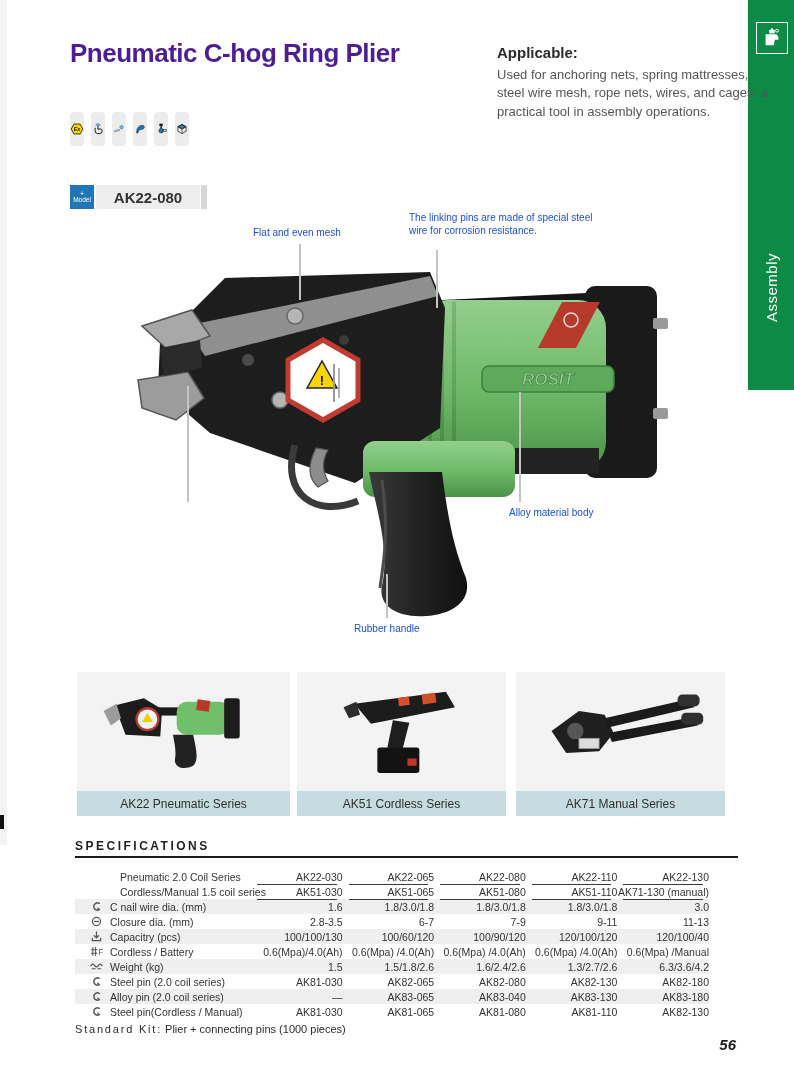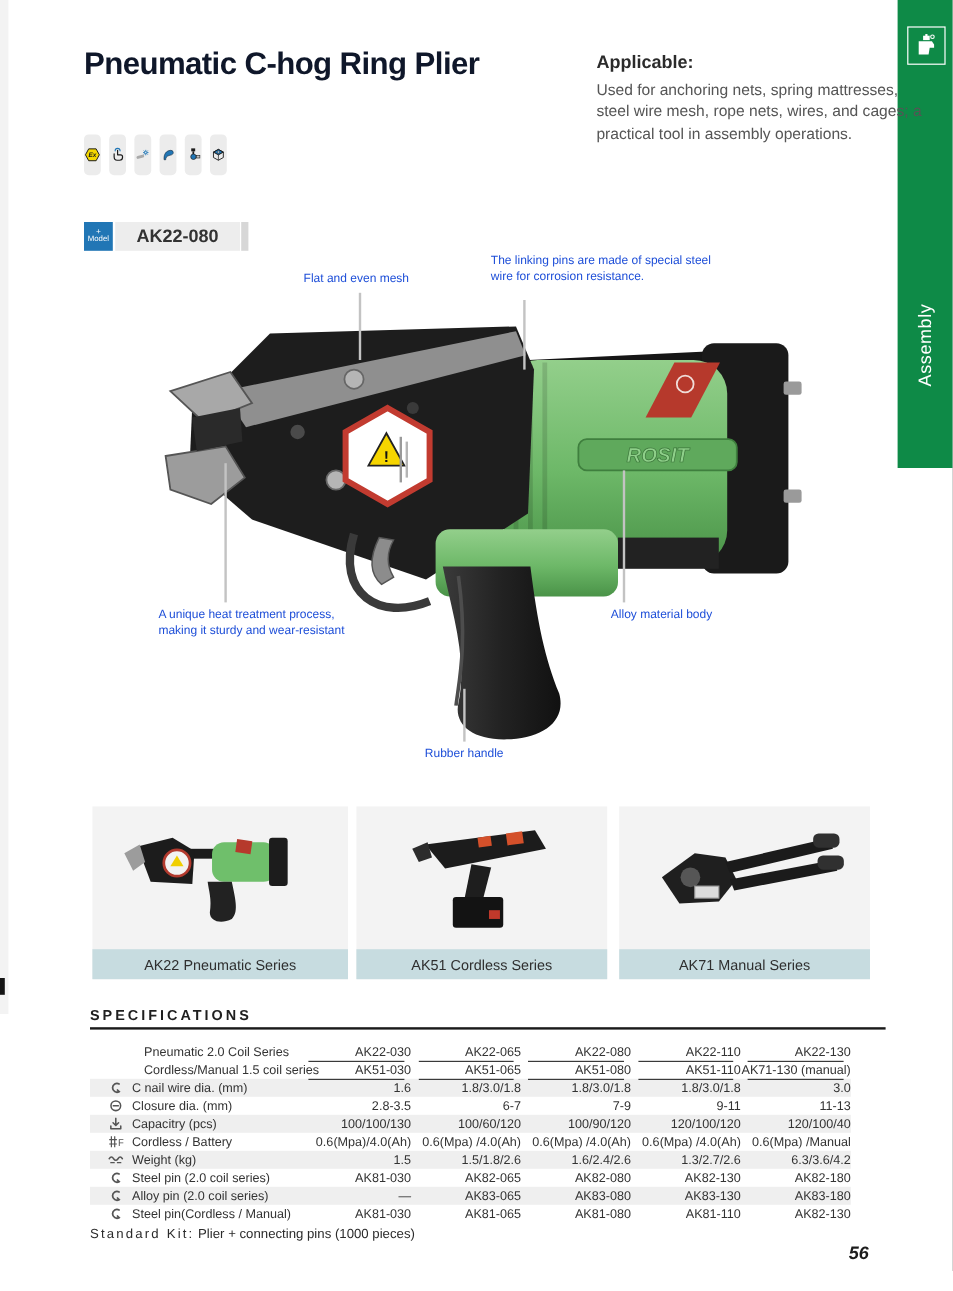--- a/index.html
+++ b/index.html
@@ -13,21 +13,21 @@
 
   
   .side-tab{left:748px;top:0;width:46px;height:390px;background:#0E8A47;}
   .side-tab-icon{left:756px;top:22px;width:30px;height:30px;border:1.5px solid #fff;
                  display:flex;align-items:center;justify-content:center;}
   .side-tab-label{left:748px;top:232px;width:46px;height:110px;display:flex;align-items:center;justify-content:center;
                   color:#fff;font-size:15px;letter-spacing:.5px;
                   writing-mode:vertical-rl;transform:rotate(180deg);}
 
   
-  .title{left:70px;top:38px;font-size:26px;font-weight:bold;color:#0f172a;letter-spacing:-.5px;}
+  .title{left:70px;top:38px;font-size:26px;font-weight:bold;color:#4c1d95;letter-spacing:-.5px;}
   .series{left:70px;top:73px;font-size:20px;font-weight:bold;color:#262626;letter-spacing:-.3px;}
   .cert-row{left:70px;top:112px;display:flex;gap:7px;}
   .cert{width:14px;height:34px;border-radius:4px;background:#ececec;display:flex;align-items:center;justify-content:center;}
   .applicable-label{left:497px;top:44px;font-size:15px;font-weight:bold;color:#2b2b2b;}
   .applicable-text{left:497px;top:66px;width:278px;font-size:13px;line-height:1.42;color:#555;}
 
   
   .model-sq{left:70px;top:185px;width:24px;height:24px;background:#2176B5;color:#fff;
             display:flex;flex-direction:column;align-items:center;justify-content:center;font-size:6.5px;}
   .model-sq .plus{font-size:7px;line-height:4px;}
@@ -52,21 +52,21 @@
   .srow{display:grid;grid-template-columns:176px repeat(5,1fr);height:15px;align-items:center;}
   .srow.shaded{background:#efefef;}
   .slabel{display:flex;align-items:center;gap:7px;padding-left:14px;white-space:nowrap;}
   .hrow .slabel{padding-left:45px;}
   .sval{text-align:right;white-space:nowrap;}
   .hval{position:relative;}
   .hval::after{content:"";position:absolute;left:6px;right:6px;bottom:-2px;border-bottom:1.2px solid #3a3a3a;}
   .sicon{width:14px;height:12px;display:inline-flex;align-items:center;justify-content:center;color:#555;flex:none;}
   .std-kit{left:75px;top:1023px;font-size:11px;color:#2b2b2b;}
   .std-kit .sk1{letter-spacing:1.8px;font-weight:bold;font-weight:normal;}
-  .page-num{left:584px;top:1036px;width:140px;text-align:right;font-size:15px;font-weight:bold;font-style:italic;color:#1c1c1c;}
+  .page-num{left:596px;top:1036px;width:140px;text-align:right;font-size:15px;font-weight:bold;font-style:italic;color:#1c1c1c;}
 </style>
 </head>
 <body>
 
 <div class="page">
 
   <div class="abs edge-strip"></div>
   <div class="abs edge-sliver"></div>
 
   <div class="abs side-tab"></div>
@@ -192,21 +192,20 @@
     <path d="M252,232 C260,290 252,322 250,340" stroke="#4d4d4d" stroke-width="3" fill="none"></path>
   </svg>
 
   <div class="abs callout" style="left:253px;top:226px">Flat and even mesh</div>
   <div class="abs vline" style="left:299px;top:244px;height:56px"></div>
 
   <div class="abs callout" style="left:409px;top:211px;width:192px">The linking pins are made of special steel wire for corrosion resistance.</div>
   <div class="abs vline" style="left:436px;top:250px;height:58px"></div>
 
   <div class="abs vline" style="left:187px;top:386px;height:116px"></div>
-  <div class="abs callout" style="left:132px;top:506px;width:172px">A unique heat treatment process, making it sturdy and wear-resistant</div>
 
   <div class="abs vline" style="left:519px;top:392px;height:110px"></div>
   <div class="abs callout" style="left:509px;top:506px;width:110px">Alloy material body</div>
 
   <div class="abs vline" style="left:386px;top:574px;height:44px"></div>
   <div class="abs callout" style="left:354px;top:622px">Rubber handle</div>
 
   <div class="abs panel" style="left:77px;width:213px">
     <div class="ph">
       <svg width="190" height="108" viewBox="0 0 208 118">
@@ -377,21 +376,21 @@
       <div class="slabel">
         <span class="sicon">
             <svg width="11" height="11" viewBox="0 0 12 12">
               <path d="M9,2.5 A4,4 0 1 0 9,9.5 L7.5,8" fill="none" stroke="#555" stroke-width="1.6" stroke-linecap="round"></path>
             </svg>
           </span>
         <span>Alloy pin (2.0 coil series)</span>
         </div>
       <div class="sval">—</div>
       <div class="sval">AK83-065</div>
-      <div class="sval">AK83-080</div>
+      <div class="sval">AK83-040</div>
       <div class="sval">AK83-130</div>
       <div class="sval">AK83-180</div>
     </div>
     <div class="srow">
       <div class="slabel">
         <span class="sicon">
             <svg width="11" height="11" viewBox="0 0 12 12">
               <path d="M9,2.5 A4,4 0 1 0 9,9.5 L7.5,8" fill="none" stroke="#555" stroke-width="1.6" stroke-linecap="round"></path>
             </svg>
           </span>

